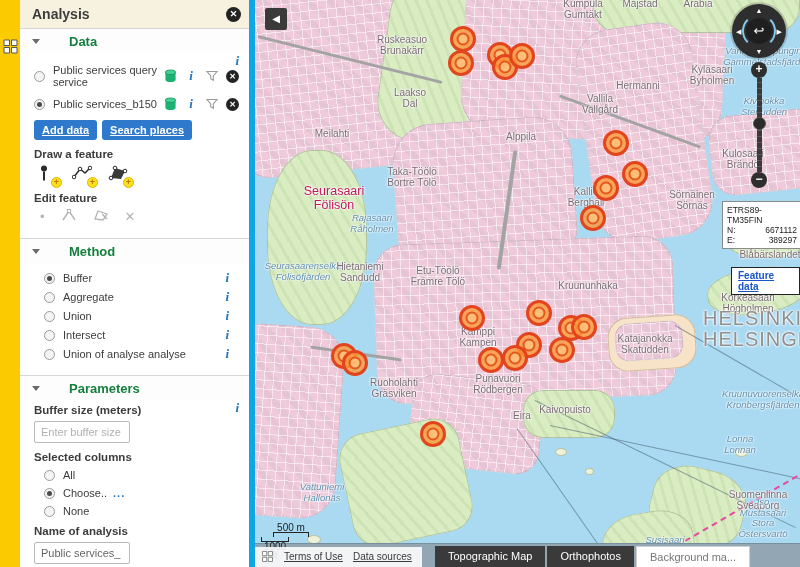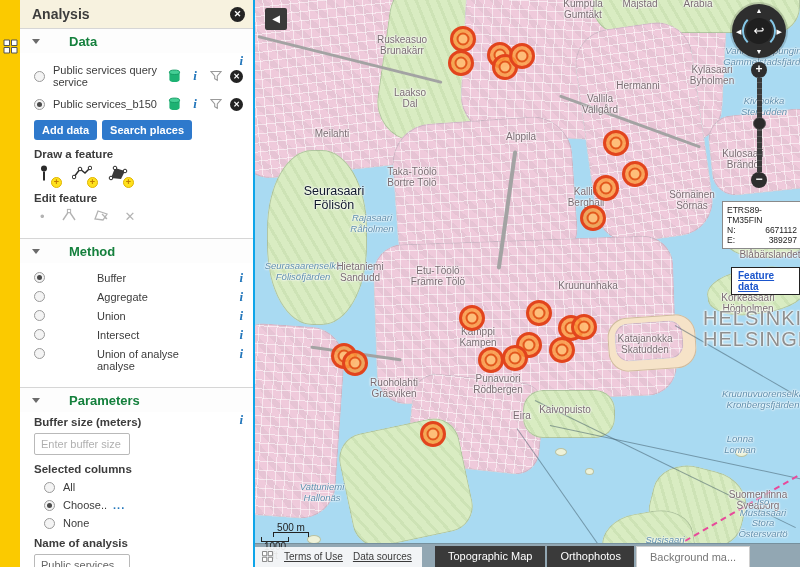--- a/index.html
+++ b/index.html
@@ -5,52 +5,52 @@
   * { box-sizing: border-box; margin: 0; padding: 0; }
   html,body { width:800px; height:567px; overflow:hidden; }
   body { font-family:"Liberation Sans", sans-serif; background:#dfe3e6; }
   #app { position:relative; width:800px; height:567px; overflow:hidden; background:#fff; }
 
   
   .stripe { position:absolute; left:0; top:0; width:20px; height:567px; background:var(--yellow); z-index:30; }
   .stripe .tiles { position:absolute; left:2px; top:38px; width:17px; height:17px; }
 
   
-  .panel { position:absolute; left:20px; top:0; width:235px; height:567px; background:#fff; border-right:2px solid #0ea5e9; z-index:25; font-size:11px; color:#3c3c3c; }
+  .panel { position:absolute; left:20px; top:0; width:235px; height:567px; background:#fff; border-right:6px solid #0ea5e9; z-index:25; font-size:11px; color:#3c3c3c; }
   .panel-header { height:28px; background:var(--cream); display:flex; align-items:center; padding:0 8px 0 12px; }
   .panel-title { font-size:14px; font-weight:bold; color:#3c3c3c; flex:1; }
   .circle-x { width:15px; height:15px; border-radius:50%; background:#232323; color:#fff; font-size:9px; line-height:15px; text-align:center; font-weight:bold; cursor:pointer; }
   .section { border-top:1px solid #d6d6d6; background:#fff; }
   .sec-head { display:flex; align-items:center; padding:5px 10px 4px 12px; cursor:pointer; background:#fdfdfd; }
   .sec-arrow { width:0; height:0; margin-right:10px; border-left:4px solid transparent; border-right:4px solid transparent; border-top:5px solid #6b6b6b; }
   .sec-title { font-size:13px; font-weight:bold; color:#15803d;padding-left:19px; }
   .sec-body { padding:2px 10px 8px 14px; position:relative; }
   .info-i { font-family:"Liberation Serif", serif; font-style:italic; font-weight:bold; color:var(--infoblue); font-size:13px; line-height:12px; cursor:pointer; }
   .sec-info { position:absolute; right:10px; top:2px; }
 
   .layer-row { display:flex; align-items:center; margin:9px 0; }
   .radio { width:11px; height:11px; border-radius:50%; border:1px solid #9a9a9a; background:#f4f4f4; position:relative; flex:none; cursor:pointer; }
   .radio.on::after { content:""; position:absolute; left:2px; top:2px; width:5px; height:5px; border-radius:50%; background:#4a4a4a; }
   .layer-label { margin-left:8px; flex:1; color:#3c3c3c; }
   .layer-icons { display:flex; align-items:center; gap:7px; }
   .icon-btn { width:14px; height:14px; display:inline-flex; align-items:center; justify-content:center; cursor:pointer; }
   .circle-x.small { width:13px; height:13px; font-size:8px; line-height:13px; }
 
   .btn { display:inline-block; border:none; border-radius:3px; font-family:"Liberation Sans",sans-serif; font-size:11px; font-weight:bold; padding:4px 8px; cursor:pointer; }
-  .btn.primary { background:var(--accent); color:#fff; }
+  .btn.primary { background:var(--accent); color:#fff;text-decoration:underline; }
   .btn-row { display:flex; gap:5px; margin:4px 0 8px 0; }
 
   .small-label { font-weight:bold; color:#3c3c3c; margin:6px 0 4px 0; font-size:11.5px; }
   .tool-row { display:flex; gap:12px; align-items:center; margin:2px 0 4px 2px; }
   .tool { position:relative; width:24px; height:22px; cursor:pointer; }
   .badge { position:absolute; right:-2px; bottom:-2px; width:11px; height:11px; border-radius:50%; background:#ffe11c; border:1px solid #e0b400; color:#c07c00; font-size:9px; font-weight:bold; line-height:9px; text-align:center; }
   .edit-row { display:flex; gap:16px; align-items:center; margin:4px 0 6px 6px; }
   .edit-glyph { color:#b3b3b3; font-size:13px; cursor:default; }
 
-  .opt-row { display:flex; align-items:flex-start; margin:7px 0;gap:44px; }
+  .opt-row { display:flex; align-items:flex-end; margin:7px 10px; }
   .opt-label { margin-left:8px; flex:1; }
   .cols-row { display:flex; align-items:center; margin:6px 0 6px 10px; }
   .choose-more { color:var(--infoblue); font-weight:bold; letter-spacing:1px; margin-left:6px; cursor:pointer; }
   .text-input { width:96px; border:1px solid #b9b9b9; border-radius:2px; padding:4px 6px; font-size:11px; color:#666; font-family:"Liberation Sans",sans-serif; background:#fff; }
   .text-input::placeholder { color:#b0b0b0; }
   .field-label { font-weight:bold; margin:8px 0 5px 0; font-size:11.5px; }
 
   
   .map { position:absolute; left:255px; top:0; width:545px; height:567px; background:var(--water); overflow:hidden; }
   .land { position:absolute; }
@@ -65,21 +65,21 @@
     box-shadow: inset 0 0 0 1px rgba(140,160,130,.5); }
   .land.sand { background:#f6e3c8; box-shadow: inset 0 0 0 1px rgba(180,160,130,.6); }
   .road { position:absolute; height:3px; background:#a3a3a3; border-radius:2px; z-index:2; }
   .route { position:absolute; height:1px; background:rgba(60,85,100,.5); transform-origin:left center; z-index:2; }
   .ferry { position:absolute; border-top:2px dashed #e84a9b; transform-origin:left center; z-index:2; }
   .island-dot { position:absolute; background:#eef2d9; border:1px solid #b9c2a3; border-radius:50%; z-index:2; }
 
   .maplabel { position:absolute; z-index:3; white-space:pre-line; text-align:center; transform:translate(-50%,-50%); pointer-events:none;
     text-shadow: 0 0 2px #fff, 0 0 2px #fff, 0 0 3px #fff; }
   .maplabel.district { color:#7a6b72; font-size:10px; line-height:11px; }
-  .maplabel.island { color:#0f172a; font-size:12.5px; line-height:14px; }
+  .maplabel.island { color:#be185d; font-size:12.5px; line-height:14px; }
   .maplabel.water { color:#5f8fae; font-size:9.5px; line-height:10.5px; font-style:italic; }
   .maplabel.city { color:#8f8f8f; font-size:20px; line-height:21px; letter-spacing:1px; transform:none; text-align:left; white-space:pre; }
 
   .marker { position:absolute; width:26px; height:26px; border-radius:50%; border:3px solid var(--mstroke); background:rgba(251,154,61,.82); transform:translate(-50%,-50%); z-index:4; cursor:pointer; }
   .marker::after { content:""; position:absolute; left:50%; top:50%; width:9px; height:9px; transform:translate(-50%,-50%); border-radius:50%; border:2px solid #e2581d; background:rgba(255,196,130,.8); }
 
   .map-band { position:absolute; left:0; top:543px; width:545px; height:24px; background:#92a7b3; border-top:1px solid #76909d; z-index:5; }
 
   
   .collapse-btn { position:absolute; left:10px; top:8px; width:22px; height:22px; background:#3a3a3a; color:#fff; font-size:10px; line-height:22px; text-align:center; z-index:10; cursor:pointer; border-radius:2px; }

